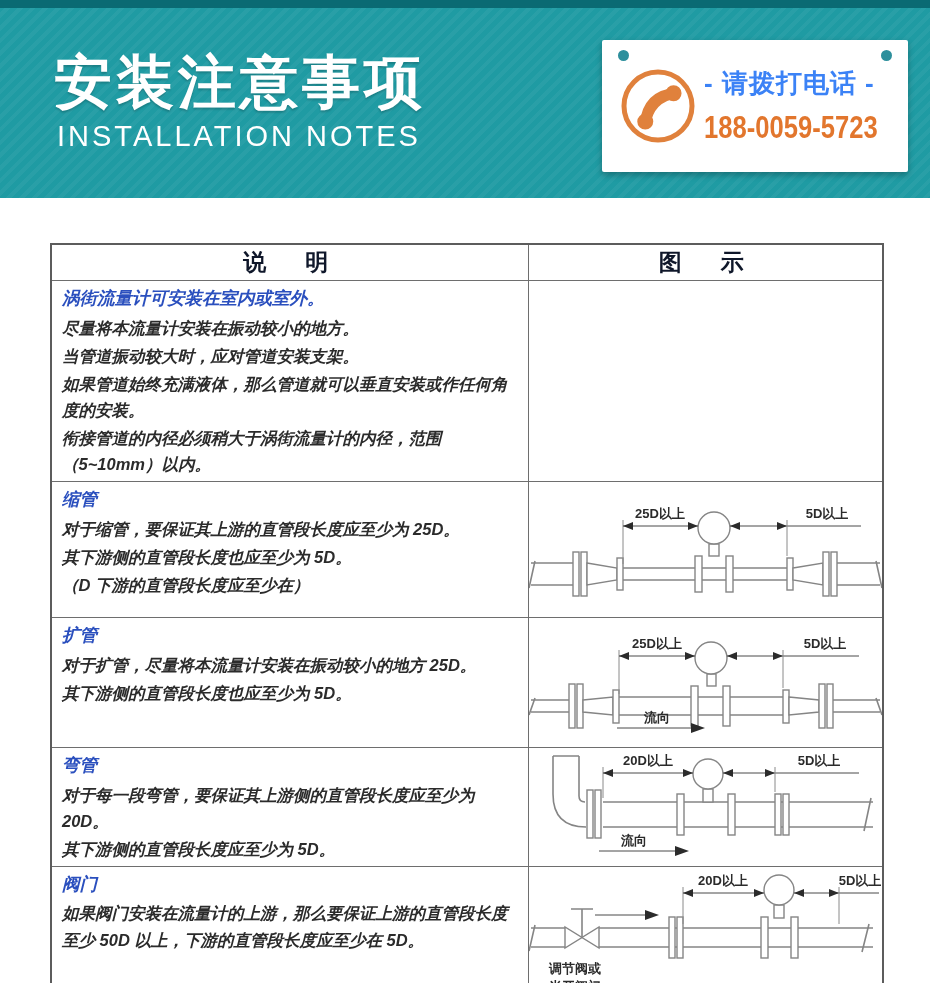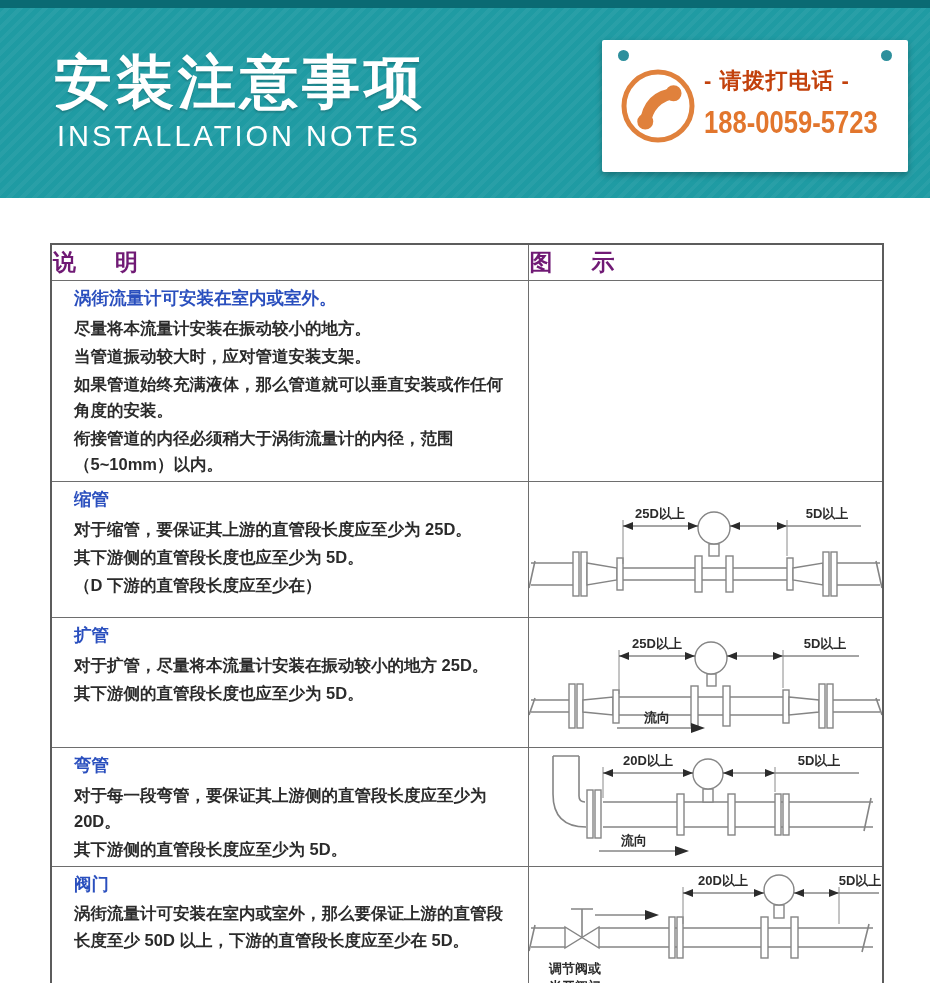--- a/index.html
+++ b/index.html
@@ -25,41 +25,41 @@
   }
   
   .phone-card{
     position:absolute;left:602px;top:40px;width:306px;height:132px;background:#fff;
     border-radius:2px;box-shadow:0 3px 6px rgba(0,0,0,.28);
   }
   .pin{position:absolute;top:10px;width:11px;height:11px;border-radius:50%;background:#2d8f9c;}
   .pin-l{left:16px;} .pin-r{right:16px;}
   .phone-icon{position:absolute;left:16px;top:26px;width:80px;height:80px;}
   .phone-texts{position:absolute;left:102px;top:26px;width:200px;}
-  .phone-label{font-size:22px;font-weight:bold;color:#c2410c;white-space:nowrap;letter-spacing:1px;}
+  .phone-label{font-size:26px;font-weight:bold;color:#3b82f6;white-space:nowrap;letter-spacing:1px;}
   .phone-number{
     margin-top:8px;font-size:32px;font-weight:bold;color:#e2762d;white-space:nowrap;
     transform:scaleX(.8);transform-origin:left center;letter-spacing:0px;
   }
   
   .spec-table{
     position:absolute;left:50px;top:243px;width:832px;border-collapse:collapse;table-layout:fixed;
     background:#fff;
   }
   .spec-table td,.spec-table th{
     border:1px solid #6e6e6e;vertical-align:top;padding:2px 10px;
   }
   .spec-table{border:2px solid #5c5c5c;}
   .col-desc{width:477px;}
   .col-fig{width:355px;}
   th.hdr{
-    height:30px;text-align:left;vertical-align:middle;color:#701a75;font-size:23px;
-    font-weight:bold;letter-spacing:8px;padding:2px 1px;
-  }
-  .cell-desc p{margin:2px 12px;font-size:16.5px;line-height:1.58;color:#2b2b2b;font-weight:600;}
+    height:30px;text-align:center;vertical-align:middle;color:#0f172a;font-size:23px;
+    font-weight:bold;letter-spacing:8px;padding:2px 12px;
+  }
+  .cell-desc p{margin:2px 0;font-size:16.5px;line-height:1.58;color:#2b2b2b;font-weight:600;font-style:italic;}
   .cell-desc p.blue{color:#2a4fbe;font-weight:bold;font-size:17.5px;}
   .cell-fig{vertical-align:middle;text-align:left;padding:0 !important;}
   svg text{
     font-family:"Liberation Sans","DejaVu Sans",sans-serif;
     font-size:13px;font-weight:bold;fill:#2b2b2b;
   }
   .pipe{stroke:#858585;stroke-width:1.6;fill:none;}
   .flange{fill:#fff;stroke:#858585;stroke-width:1.4;}
   .dim{stroke:#4a4a4a;stroke-width:1;fill:none;}
   .ext{stroke:#8a8a8a;stroke-width:1;fill:none;}
@@ -236,21 +236,21 @@
           <text x="105" y="97" text-anchor="middle">流向</text>
           <path class="dim" d="M70,103 H148"></path>
           <polygon class="arrow" points="160,103 146,98 146,108"></polygon>
         </svg>
       </td>
     </tr>
 
     <tr style="height:128px;">
       <td class="cell-desc">
         <p class="blue">阀门</p>
-        <p>涡街流量计可安装在室内或室外，那么要保证上游的直管段长度至少 50D 以上，下游的直管段长度应至少在 5D。</p>
+        <p>如果阀门安装在流量计的上游，那么要保证上游的直管段长度至少 50D 以上，下游的直管段长度应至少在 5D。</p>
       </td>
       <td class="cell-fig">
         <svg width="353" height="128" viewBox="0 0 353 128">
           <path class="pipe" d="M2,61 H36 M2,80 H36 M6,58 L0,84"></path>
           <polygon class="flange" points="36,60 36,81 53,70.5"></polygon>
           <polygon class="flange" points="70,60 70,81 53,70.5"></polygon>
           <path class="pipe" d="M53,70 V42 M42,42 H64"></path>
           <path class="dim" d="M66,48 H118"></path>
           <polygon class="arrow" points="130,48 116,43 116,53"></polygon>
           <path class="pipe" d="M70,61 H344 M70,80 H344 M340,57 L333,85"></path>

